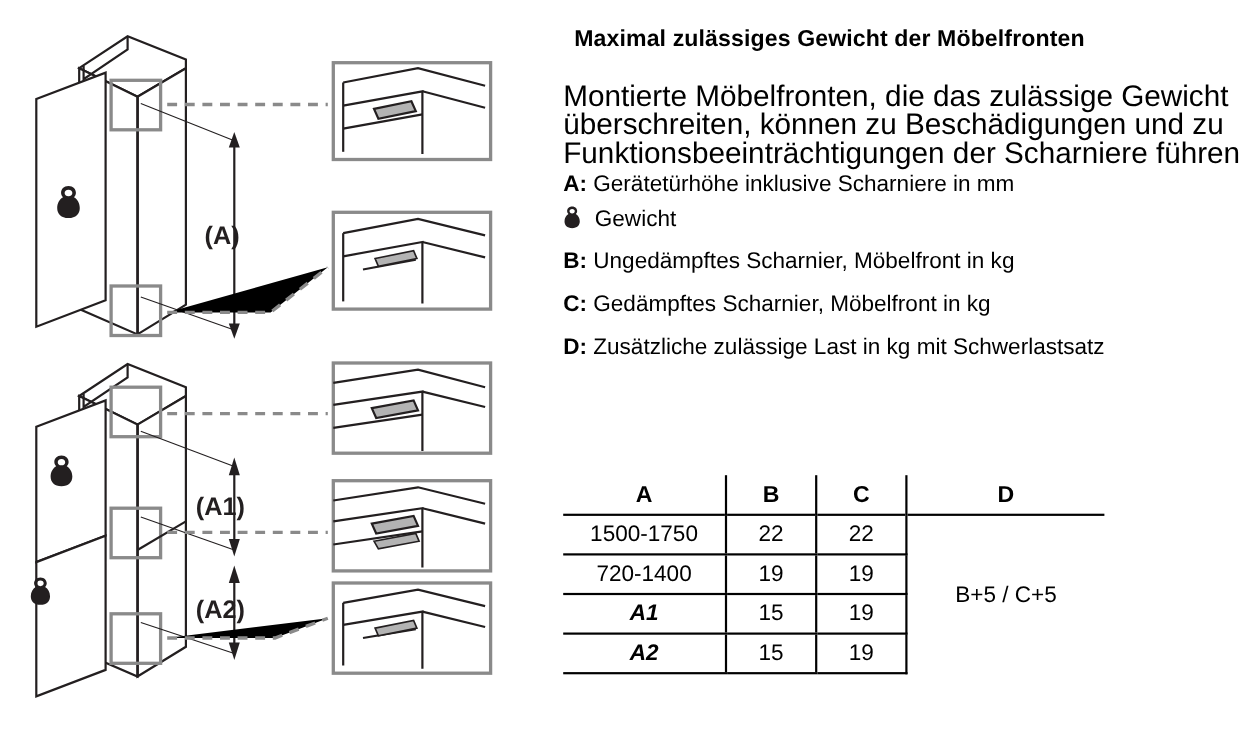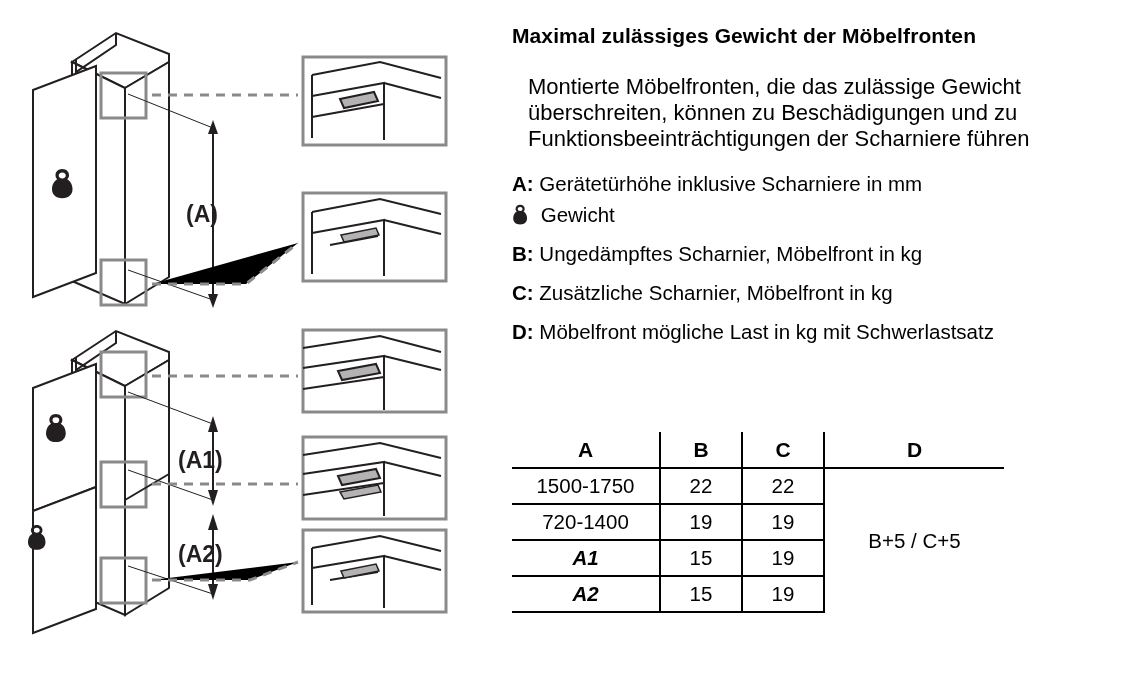--- a/index.html
+++ b/index.html
@@ -25,26 +25,26 @@
   
   #text-panel {
     position: absolute;
     left: 512px; top: 24px;
     width: 620px;
   }
   .heading {
     font-size: 21px;
     font-weight: bold;
     letter-spacing: .1px;
-    margin: 0 0 26px 0;
+    margin: 0 0 26px 10px;
   }
   .para {
-    font-size: 22px;
+    font-size: 27px;
     line-height: 26px;
-    margin: 16px;
+    margin: 0;
   }
   .legend-line {
     font-size: 20.5px;
     line-height: 31px;
     margin: 0;
     white-space: nowrap;
   }
   .legend-line.spaced { margin-top: 8px; }
   .legend-line b { font-weight: bold; }
   .weight-glyph {
@@ -308,26 +308,26 @@
     <span>Gewicht</span>
   </p>
 
   <p class="legend-line spaced">
     <b>B:</b>
     <span>Ungedämpftes Scharnier, Möbelfront in kg</span>
   </p>
 
   <p class="legend-line spaced">
     <b>C:</b>
-    <span>Zusätzliche Scharnier, Möbelfront in kg</span>
+    <span>Gedämpftes Scharnier, Möbelfront in kg</span>
   </p>
 
   <p class="legend-line spaced">
     <b>D:</b>
-    <span>Möbelfront mögliche Last in kg mit Schwerlastsatz</span>
+    <span>Zusätzliche zulässige Last in kg mit Schwerlastsatz</span>
   </p>
 </div>
 
 <table id="spec-table">
   <thead>
     <tr>
       <th class="col-a">A</th>
       <th class="col-b vline-l">B</th>
       <th class="col-c vline-l vline-r">C</th>
       <th class="col-d">D</th>

